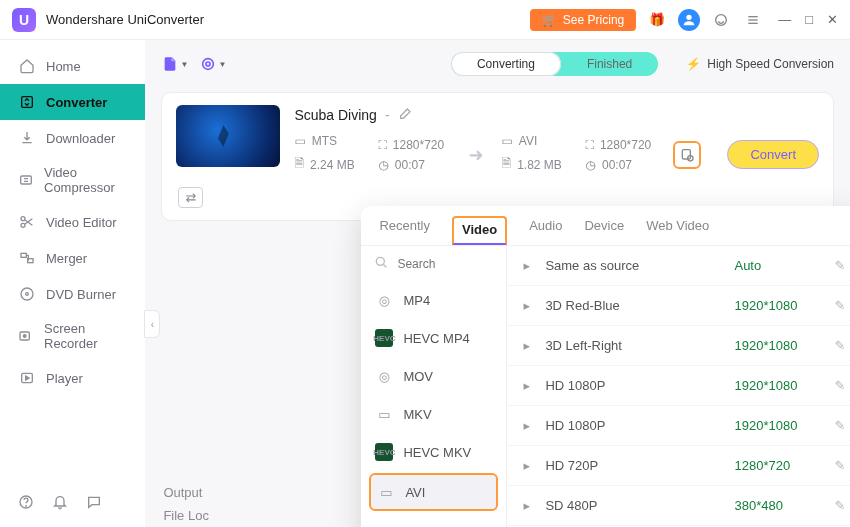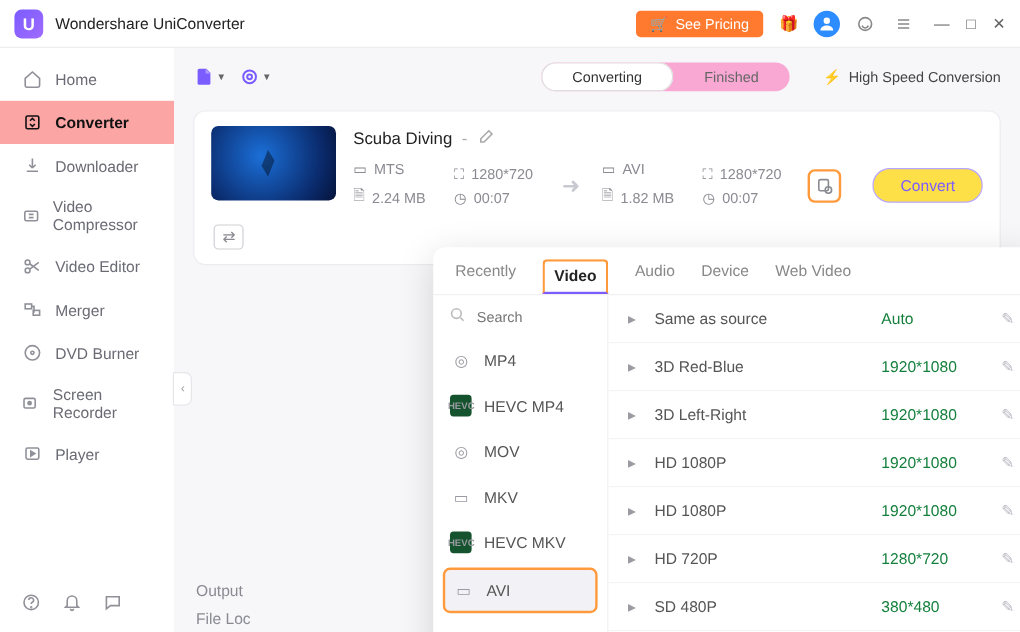--- a/index.html
+++ b/index.html
@@ -12,32 +12,32 @@
 .see-pricing { background: #ff7a2f; color: #fff; padding: 4px 12px; border-radius: 4px; font-size: 12px; display: flex; align-items: center; gap: 6px; cursor: pointer; }
 .title-icons { display: flex; align-items: center; gap: 10px; margin-left: 10px; }
 .title-icon { width: 22px; height: 22px; display: flex; align-items: center; justify-content: center; color: #888; cursor: pointer; }
 .avatar { width: 22px; height: 22px; border-radius: 50%; background: #2d8cff; color: #fff; display: flex; align-items: center; justify-content: center; font-size: 11px; }
 .win-ctrl { display: flex; gap: 14px; margin-left: 14px; color: #666; }
 .win-btn { cursor: pointer; font-size: 13px; }
 
 .layout { display: flex; height: calc(100% - 40px); }
 .sidebar { width: 170px; background: #fff; padding-top: 8px; display: flex; flex-direction: column; }
 .side-item { display: flex; align-items: center; gap: 10px; padding: 9px 18px; color: #6b6b75; cursor: pointer; font-size: 13px; }
-.side-item.active { color: #111; font-weight: 600; background: #fca5a5; }
+.side-item.active { color: #111; font-weight: 600; background: #14b8a6; }
 .side-icon { width: 18px; height: 18px; display: flex; align-items: center; justify-content: center; color: #909099; }
 .side-item.active .side-icon { color: #111; }
 .side-footer { margin-top: auto; display: flex; gap: 18px; padding: 14px 18px; color: #909099; }
 
 .main { flex: 1; display: flex; flex-direction: column; padding: 10px 16px 0 16px; position: relative; }
 .collapse { position: absolute; left: -1px; top: 270px; width: 16px; height: 28px; background: #fff; border: 1px solid #e5e5ea; border-radius: 0 6px 6px 0; display: flex; align-items: center; justify-content: center; color: #999; font-size: 10px; cursor: pointer; }
 
 .toolbar { display: flex; align-items: center; gap: 10px; }
 .tool-btn { width: 28px; height: 28px; display: flex; align-items: center; justify-content: center; color: #7b5cff; cursor: pointer; position: relative; }
 .tool-btn .caret { font-size: 8px; color: #666; margin-left: 2px; }
-.segmented { margin-left: auto; display: flex; background: #f9a8d4; border-radius: 14px; overflow: hidden; font-size: 12px; }
+.segmented { margin-left: auto; display: flex; background: #5eead4; border-radius: 14px; overflow: hidden; font-size: 12px; }
 .seg { padding: 5px 26px; cursor: pointer; color: #666; }
 .seg.active { background: #fff; color: #333; box-shadow: 0 0 0 1px #ddd inset; border-radius: 14px; }
 .hs-conv { margin-left: 18px; color: #444; display: flex; align-items: center; gap: 6px; font-size: 12px; }
 
 .card { margin-top: 14px; background: #fff; border: 1px solid #ececf0; border-radius: 10px; padding: 12px 14px; }
 .row1 { display: flex; gap: 14px; }
 .thumb { width: 104px; height: 62px; border-radius: 6px; background: radial-gradient(circle at 40% 40%, #1b6fd8 0%, #0a2a6b 70%, #05133a 100%); position: relative; overflow: hidden; }
 .thumb::after { content:""; position:absolute; left: 38px; top: 20px; width: 18px; height: 22px; background: rgba(0,0,0,0.4); clip-path: polygon(50% 0%, 80% 40%, 50% 100%, 20% 60%); }
 .card-body { flex: 1; }
 .card-title { display: flex; align-items: center; gap: 8px; color: #222; font-size: 14px; }

